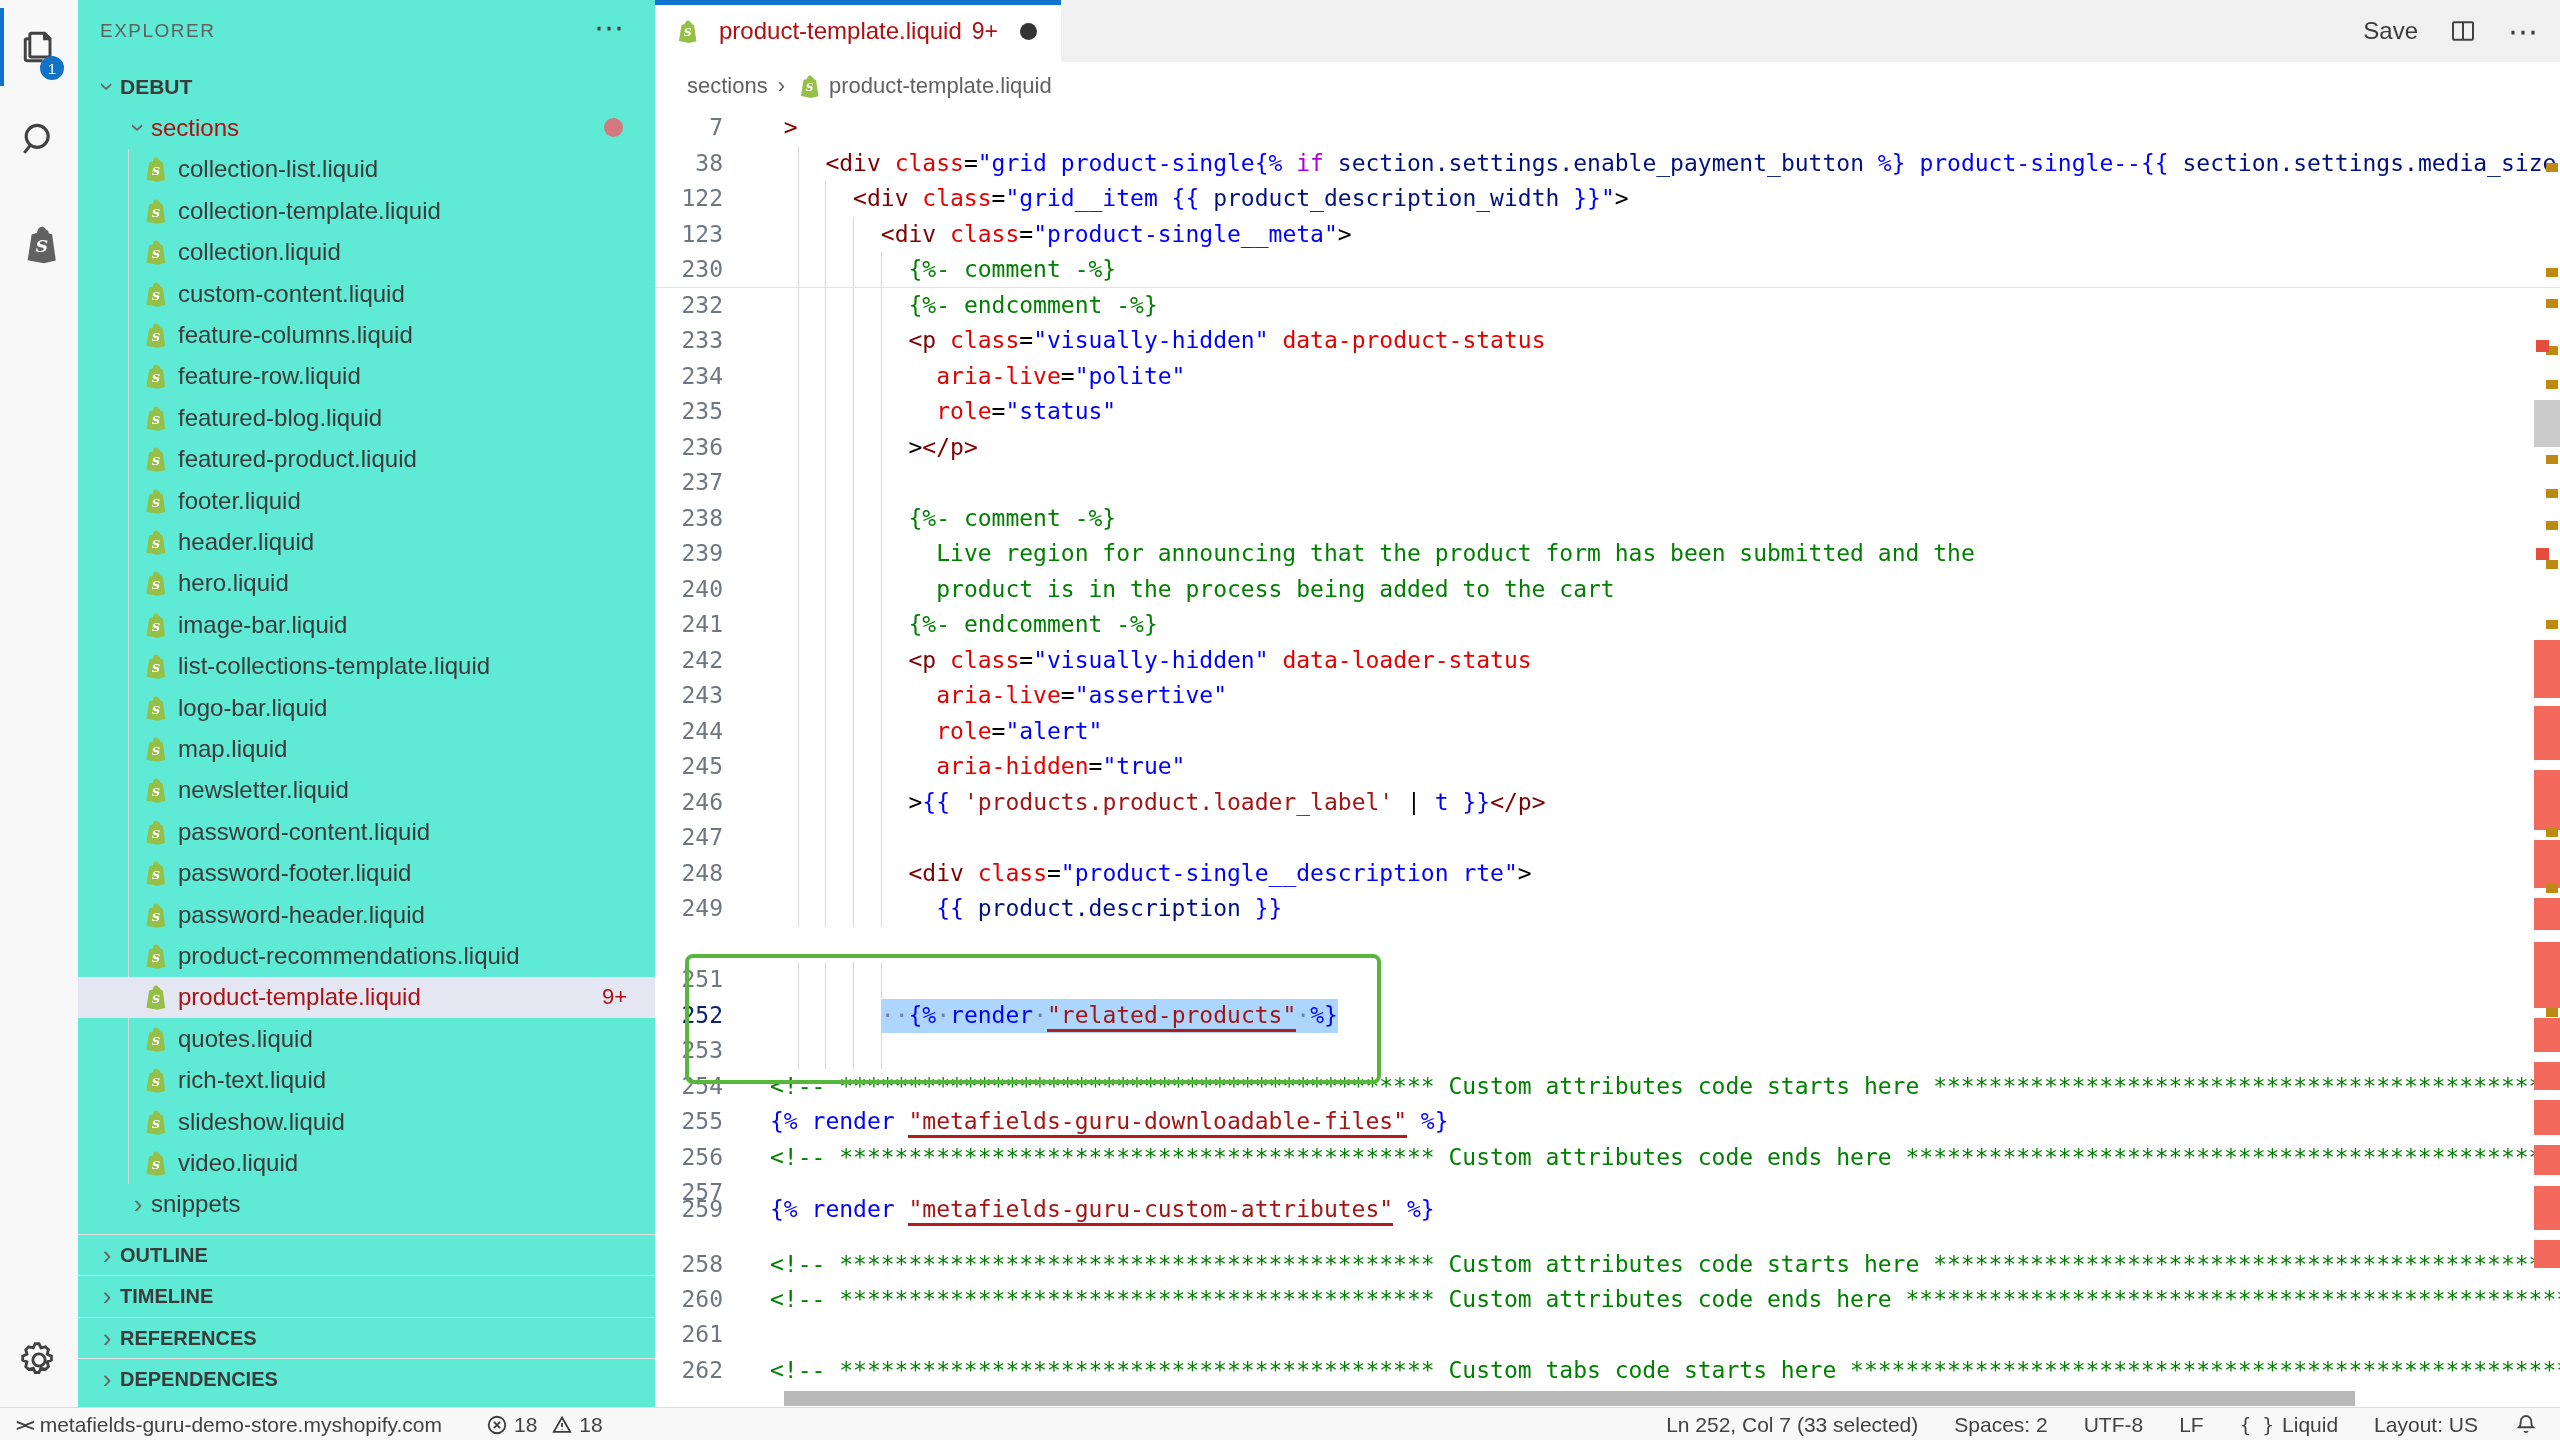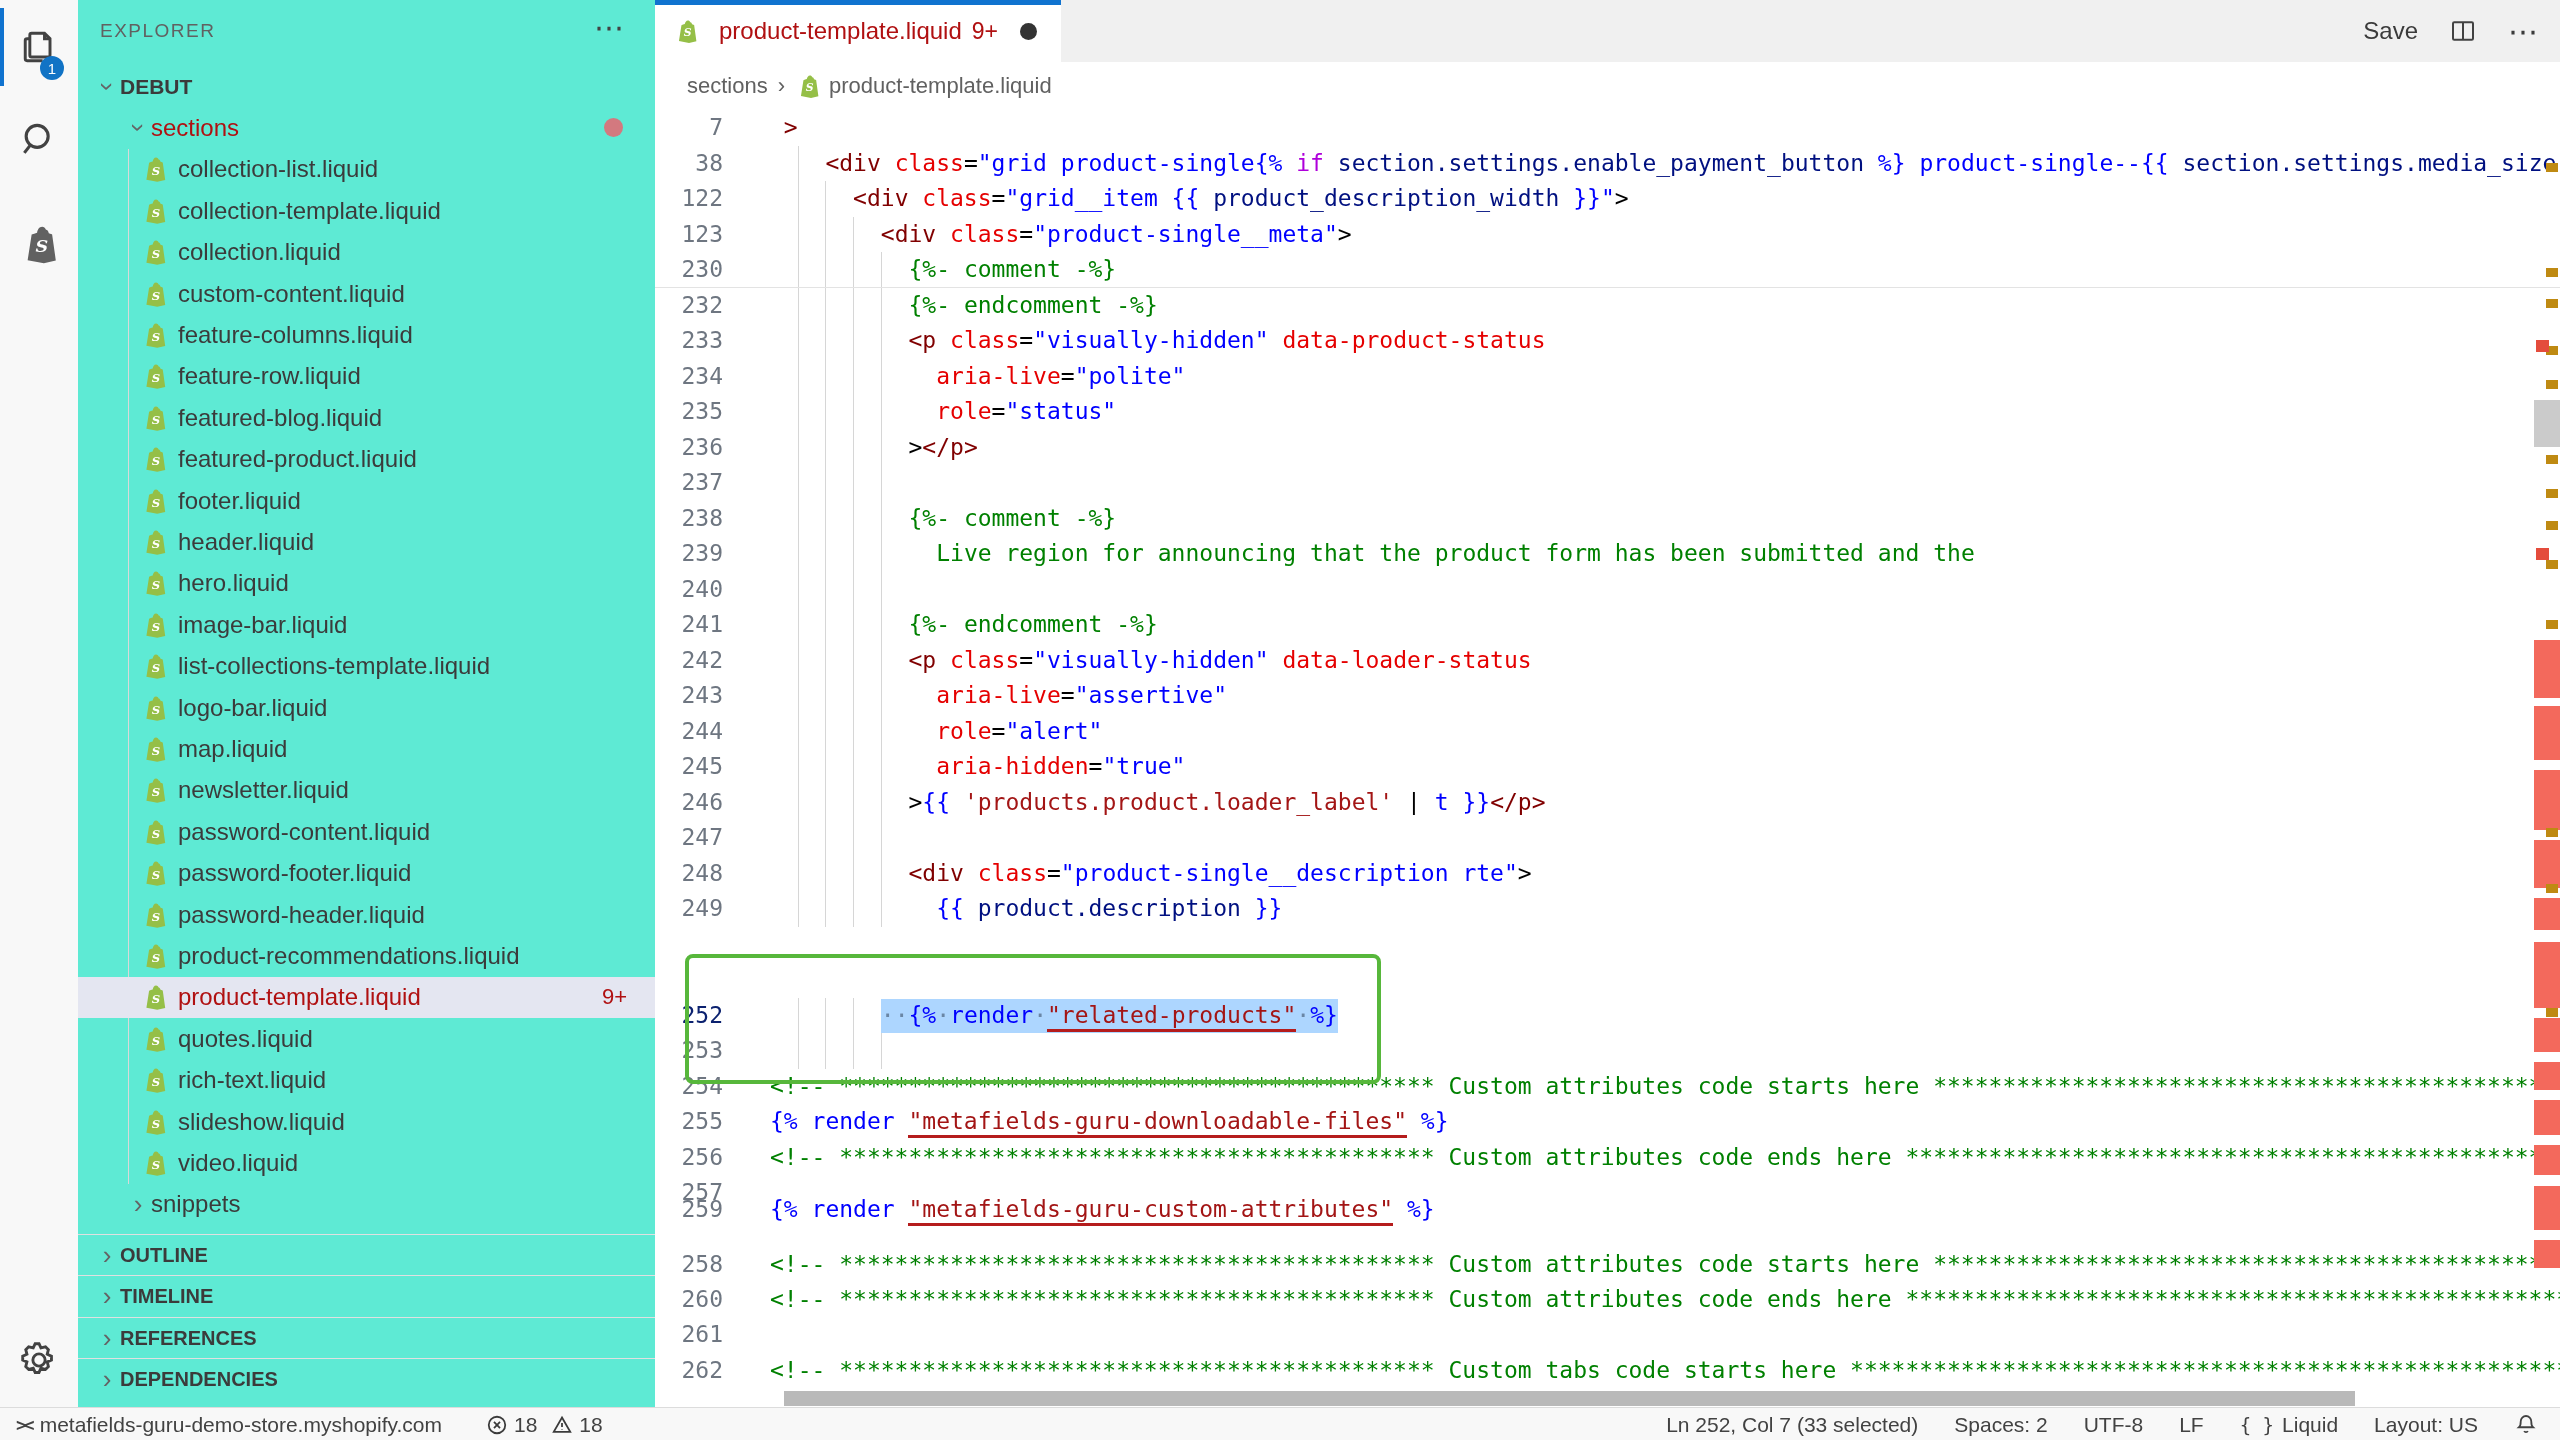--- a/index.html
+++ b/index.html
@@ -369,30 +369,31 @@
       <div class="coderow" style="top: 106.5px;"><div class="gutter">123</div><div class="guide" style="left: 142.7px;"></div><div class="guide" style="left: 170.4px;"></div><div class="guide" style="left: 198.1px;"></div><span class="toks" style="left: 225.8px;"><span class="tag">&lt;div</span><span class="attr"> class</span><span class="pun">=</span><span class="val">"product-single__meta"</span><span class="pun">&gt;</span></span></div>
       <div class="coderow" style="top: 142px;"><div class="gutter">230</div><div class="guide" style="left: 142.7px;"></div><div class="guide" style="left: 170.4px;"></div><div class="guide" style="left: 198.1px;"></div><div class="guide" style="left: 225.8px;"></div><span class="toks" style="left: 253.5px;"><span class="cmt">{%- comment -%}</span></span><div class="foldline"></div></div>
       <div class="coderow" style="top: 177.5px;"><div class="gutter">232</div><div class="guide" style="left: 142.7px;"></div><div class="guide" style="left: 170.4px;"></div><div class="guide" style="left: 198.1px;"></div><div class="guide" style="left: 225.8px;"></div><span class="toks" style="left: 253.5px;"><span class="cmt">{%- endcomment -%}</span></span></div>
       <div class="coderow" style="top: 213px;"><div class="gutter">233</div><div class="guide" style="left: 142.7px;"></div><div class="guide" style="left: 170.4px;"></div><div class="guide" style="left: 198.1px;"></div><div class="guide" style="left: 225.8px;"></div><span class="toks" style="left: 253.5px;"><span class="tag">&lt;p</span><span class="attr"> class</span><span class="pun">=</span><span class="val">"visually-hidden"</span><span class="attr"> data-product-status</span></span></div>
       <div class="coderow" style="top: 248.5px;"><div class="gutter">234</div><div class="guide" style="left: 142.7px;"></div><div class="guide" style="left: 170.4px;"></div><div class="guide" style="left: 198.1px;"></div><div class="guide" style="left: 225.8px;"></div><span class="toks" style="left: 281.2px;"><span class="attr">aria-live</span><span class="pun">=</span><span class="val">"polite"</span></span></div>
       <div class="coderow" style="top: 284px;"><div class="gutter">235</div><div class="guide" style="left: 142.7px;"></div><div class="guide" style="left: 170.4px;"></div><div class="guide" style="left: 198.1px;"></div><div class="guide" style="left: 225.8px;"></div><span class="toks" style="left: 281.2px;"><span class="attr">role</span><span class="pun">=</span><span class="val">"status"</span></span></div>
       <div class="coderow" style="top: 319.5px;"><div class="gutter">236</div><div class="guide" style="left: 142.7px;"></div><div class="guide" style="left: 170.4px;"></div><div class="guide" style="left: 198.1px;"></div><div class="guide" style="left: 225.8px;"></div><span class="toks" style="left: 253.5px;"><span class="pun">&gt;</span><span class="tag">&lt;/p&gt;</span></span></div>
       <div class="coderow" style="top: 355px;"><div class="gutter">237</div><div class="guide" style="left: 142.7px;"></div><div class="guide" style="left: 170.4px;"></div><div class="guide" style="left: 198.1px;"></div><div class="guide" style="left: 225.8px;"></div><span class="toks" style="left: 115px;"></span></div>
       <div class="coderow" style="top: 390.5px;"><div class="gutter">238</div><div class="guide" style="left: 142.7px;"></div><div class="guide" style="left: 170.4px;"></div><div class="guide" style="left: 198.1px;"></div><div class="guide" style="left: 225.8px;"></div><span class="toks" style="left: 253.5px;"><span class="cmt">{%- comment -%}</span></span></div>
       <div class="coderow" style="top: 426px;"><div class="gutter">239</div><div class="guide" style="left: 142.7px;"></div><div class="guide" style="left: 170.4px;"></div><div class="guide" style="left: 198.1px;"></div><div class="guide" style="left: 225.8px;"></div><span class="toks" style="left: 281.2px;"><span class="cmt">Live region for announcing that the product form has been submitted and the</span></span></div>
-      <div class="coderow" style="top: 461.5px;"><div class="gutter">240</div><div class="guide" style="left: 142.7px;"></div><div class="guide" style="left: 170.4px;"></div><div class="guide" style="left: 198.1px;"></div><div class="guide" style="left: 225.8px;"></div></div>
+      <div class="coderow" style="top: 461.5px;"><div class="gutter">240</div><div class="guide" style="left: 142.7px;"></div><div class="guide" style="left: 170.4px;"></div><div class="guide" style="left: 198.1px;"></div><div class="guide" style="left: 225.8px;"></div><span class="toks" style="left: 281.2px;"><span class="cmt">product is in the process being added to the cart</span></span></div>
       <div class="coderow" style="top: 497px;"><div class="gutter">241</div><div class="guide" style="left: 142.7px;"></div><div class="guide" style="left: 170.4px;"></div><div class="guide" style="left: 198.1px;"></div><div class="guide" style="left: 225.8px;"></div><span class="toks" style="left: 253.5px;"><span class="cmt">{%- endcomment -%}</span></span></div>
       <div class="coderow" style="top: 532.5px;"><div class="gutter">242</div><div class="guide" style="left: 142.7px;"></div><div class="guide" style="left: 170.4px;"></div><div class="guide" style="left: 198.1px;"></div><div class="guide" style="left: 225.8px;"></div><span class="toks" style="left: 253.5px;"><span class="tag">&lt;p</span><span class="attr"> class</span><span class="pun">=</span><span class="val">"visually-hidden"</span><span class="attr"> data-loader-status</span></span></div>
       <div class="coderow" style="top: 568px;"><div class="gutter">243</div><div class="guide" style="left: 142.7px;"></div><div class="guide" style="left: 170.4px;"></div><div class="guide" style="left: 198.1px;"></div><div class="guide" style="left: 225.8px;"></div><span class="toks" style="left: 281.2px;"><span class="attr">aria-live</span><span class="pun">=</span><span class="val">"assertive"</span></span></div>
       <div class="coderow" style="top: 603.5px;"><div class="gutter">244</div><div class="guide" style="left: 142.7px;"></div><div class="guide" style="left: 170.4px;"></div><div class="guide" style="left: 198.1px;"></div><div class="guide" style="left: 225.8px;"></div><span class="toks" style="left: 281.2px;"><span class="attr">role</span><span class="pun">=</span><span class="val">"alert"</span></span></div>
       <div class="coderow" style="top: 639px;"><div class="gutter">245</div><div class="guide" style="left: 142.7px;"></div><div class="guide" style="left: 170.4px;"></div><div class="guide" style="left: 198.1px;"></div><div class="guide" style="left: 225.8px;"></div><span class="toks" style="left: 281.2px;"><span class="attr">aria-hidden</span><span class="pun">=</span><span class="val">"true"</span></span></div>
       <div class="coderow" style="top: 674.5px;"><div class="gutter">246</div><div class="guide" style="left: 142.7px;"></div><div class="guide" style="left: 170.4px;"></div><div class="guide" style="left: 198.1px;"></div><div class="guide" style="left: 225.8px;"></div><span class="toks" style="left: 253.5px;"><span class="pun">&gt;</span><span class="lq">{{ </span><span class="str">'products.product.loader_label'</span><span class="pun"> | </span><span class="lq">t</span><span class="lq"> }}</span><span class="tag">&lt;/p&gt;</span></span></div>
       <div class="coderow" style="top: 710px;"><div class="gutter">247</div><div class="guide" style="left: 142.7px;"></div><div class="guide" style="left: 170.4px;"></div><div class="guide" style="left: 198.1px;"></div><div class="guide" style="left: 225.8px;"></div><span class="toks" style="left: 115px;"></span></div>
       <div class="coderow" style="top: 745.5px;"><div class="gutter">248</div><div class="guide" style="left: 142.7px;"></div><div class="guide" style="left: 170.4px;"></div><div class="guide" style="left: 198.1px;"></div><div class="guide" style="left: 225.8px;"></div><span class="toks" style="left: 253.5px;"><span class="tag">&lt;div</span><span class="attr"> class</span><span class="pun">=</span><span class="val">"product-single__description rte"</span><span class="pun">&gt;</span></span></div>
       <div class="coderow" style="top: 781px;"><div class="gutter">249</div><div class="guide" style="left: 142.7px;"></div><div class="guide" style="left: 170.4px;"></div><div class="guide" style="left: 198.1px;"></div><div class="guide" style="left: 225.8px;"></div><span class="toks" style="left: 281.2px;"><span class="lq">{{ </span><span class="var">product.description</span><span class="lq"> }}</span></span></div>
+      <div class="coderow" style="top: 852px;"><div class="gutter">251</div><div class="guide" style="left: 142.7px;"></div><div class="guide" style="left: 170.4px;"></div><div class="guide" style="left: 198.1px;"></div><div class="guide" style="left: 225.8px;"></div><span class="toks" style="left: 115px;"></span></div>
       <div class="coderow" style="top: 887.5px;"><div class="gutter activenum">252</div><div class="guide" style="left: 142.7px;"></div><div class="guide" style="left: 170.4px;"></div><div class="guide" style="left: 198.1px;"></div><div class="selrect" style="left: 225.8px; width: 457.05px;"></div><span class="toks" style="left: 225.8px;"><span class="ws">··</span><span class="lq">{%</span><span class="ws">·</span><span class="lq">render</span><span class="ws">·</span><span class="stru">"related-products"</span><span class="ws">·</span><span class="lq">%}</span></span></div>
       <div class="coderow" style="top: 923px;"><div class="gutter">253</div><div class="guide" style="left: 142.7px;"></div><div class="guide" style="left: 170.4px;"></div><div class="guide" style="left: 198.1px;"></div><div class="guide" style="left: 225.8px;"></div><span class="toks" style="left: 115px;"></span></div>
       <div class="coderow" style="top: 958.5px;"><div class="gutter">254</div><span class="toks" style="left: 115px;"><span class="cmt">&lt;!-- ******************************************* Custom attributes code starts here **********************************************************************</span></span></div>
       <div class="coderow" style="top: 994px;"><div class="gutter">255</div><span class="toks" style="left: 115px;"><span class="lq">{% render </span><span class="stru">"metafields-guru-downloadable-files"</span><span class="lq"> %}</span></span></div>
       <div class="coderow" style="top: 1029.5px;"><div class="gutter">256</div><span class="toks" style="left: 115px;"><span class="cmt">&lt;!-- ******************************************* Custom attributes code ends here **********************************************************************</span></span></div>
       <div class="coderow" style="top: 1065px;"><div class="gutter">257</div><span class="toks" style="left: 115px;"></span></div>
       <div class="coderow" style="top: 1100.5px; margin-top: 36px;"><div class="gutter">258</div><span class="toks" style="left: 115px;"><span class="cmt">&lt;!-- ******************************************* Custom attributes code starts here **********************************************************************</span></span></div>
       <div class="coderow" style="top: 1082px;"><div class="gutter">259</div><span class="toks" style="left: 115px;"><span class="lq">{% render </span><span class="stru">"metafields-guru-custom-attributes"</span><span class="lq"> %}</span></span></div>
       <div class="coderow" style="top: 1171.5px;"><div class="gutter">260</div><span class="toks" style="left: 115px;"><span class="cmt">&lt;!-- ******************************************* Custom attributes code ends here **********************************************************************</span></span></div>
       <div class="coderow" style="top: 1207px;"><div class="gutter">261</div><span class="toks" style="left: 115px;"></span></div>

